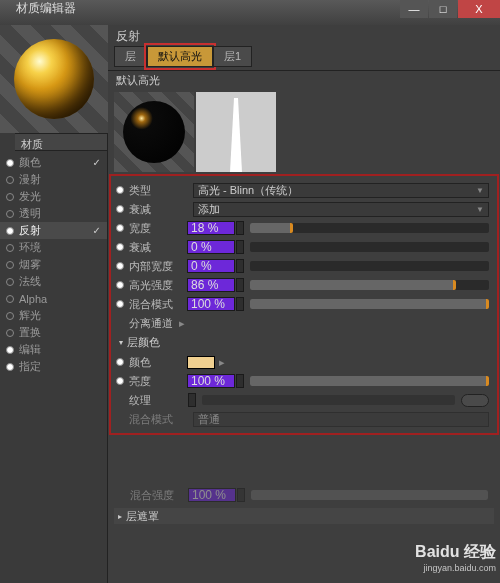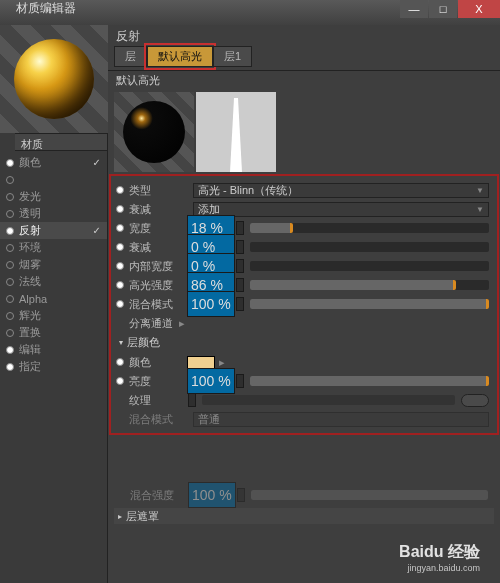--- a/index.html
+++ b/index.html
@@ -39,37 +39,37 @@
     .preview-row { display: flex; height: 82px; padding: 2px 6px; gap: 2px; }
     .pv-box { width: 80px; height: 80px; background: repeating-linear-gradient(45deg,#555 0 10px,#444 10px 20px); display: flex; align-items: center; justify-content: center; }
     .sphere-black { width: 62px; height: 62px; border-radius: 50%; background: radial-gradient(circle at 30% 28%, #ffe9a0 0%, #a06810 6%, #0a0a0a 18%, #000 100%); }
     .curve-box { width: 80px; height: 80px; background: #ccc; position: relative; }
     .curve-box svg { position: absolute; inset: 0; }
     
     .params { border: 2px solid #a02020; margin: 2px 1px; padding: 4px 2px; }
     .prow { display: flex; align-items: center; height: 18px; margin: 1px 0; color: #bbb; }
     .prow .dot { margin: 0 5px 0 3px; }
     .plabel { width: 58px; text-align: left; }
-    .pval { width: 48px; background: #0369a1; border: 1px solid #1a1a1a; color: #ddd; padding: 12px 3px; height: 14px; font-size: 14px; }
+    .pval { width: 48px; background: #6d28d9; border: 1px solid #1a1a1a; color: #ddd; padding: 0 3px; height: 14px; font-size: 12px; }
     .spin { width: 8px; height: 14px; background: #2e2e2e; border: 1px solid #1a1a1a; margin-left: 1px; }
     .slider-bg { flex: 1; height: 10px; background: #2a2a2a; margin: 0 6px; position: relative; border-radius: 2px; }
     .slider-fill { position: absolute; height: 100%; background: #666; border-radius: 2px; }
     .slider-fill.orange { background: linear-gradient(90deg,#666 0%,#666 calc(100% - 3px),#d98a20 calc(100% - 3px)); }
     .dropdown { flex: 1; background: #3a3a3a; border: 1px solid #222; color: #ccc; height: 15px; padding: 0 4px; margin: 0 6px; display: flex; align-items: center; justify-content: space-between; }
     .arrow { font-size: 8px; color: #888; }
     
     .subhead { color: #ccc; padding: 2px 6px; display: flex; align-items: center; }
     .tri { margin-right: 4px; font-size: 8px; }
     .swatch { width: 28px; height: 13px; background: #f0d090; border: 1px solid #000; }
     .tex-btn { width: 28px; height: 13px; background: #4a4a4a; border: 1px solid #222; border-radius: 7px; margin-left: auto; margin-right: 6px; }
     
     .below-params { padding: 2px 6px; margin-top: 48px; }
     .collapse-row { display: flex; align-items: center; color: #ccc; background: #454545; height: 16px; padding: 0 4px; margin-top: 4px; }
     
-    .watermark { position: absolute; right: 20px; bottom: 10px; color: #fff; opacity: .85; text-align: right; margin-top: 23px; }
+    .watermark { position: absolute; right: 4px; bottom: 10px; color: #fff; opacity: .85; text-align: right; margin-top: 23px; }
     .watermark .brand { font-size: 16px; font-weight: bold; }
     .watermark .sub { font-size: 9px; color: #ddd; }
   </style>
 </head>
 <body>
 
 <div class="titlebar">
   <span class="titlebar-title">材质编辑器</span>
   <div class="win-btns">
     <div class="win-btn">—</div>
@@ -87,20 +87,21 @@
       <input value="材质" style="">
     </div>
     <div class="chan-list" id="chan-list">
         <div class="chan-row">
           <span class="dot on"></span>
     <span class="chan-name">颜色</span>
     <span class="check">✓</span>
         </div>
         <div class="chan-row">
           <span class="dot"></span>
+    <span class="chan-name">漫射</span>
     <span class="check"></span>
         </div>
         <div class="chan-row">
           <span class="dot"></span>
     <span class="chan-name">发光</span>
     <span class="check"></span>
         </div>
         <div class="chan-row">
           <span class="dot"></span>
     <span class="chan-name">透明</span>

